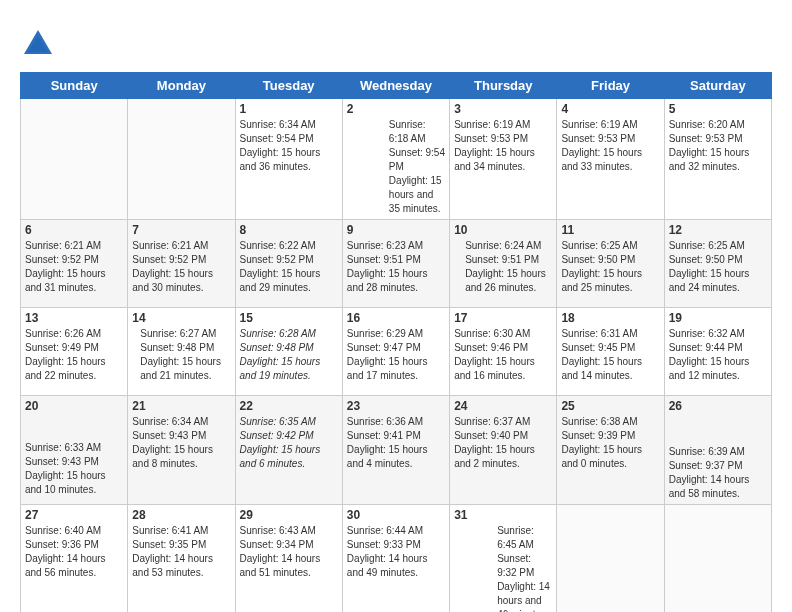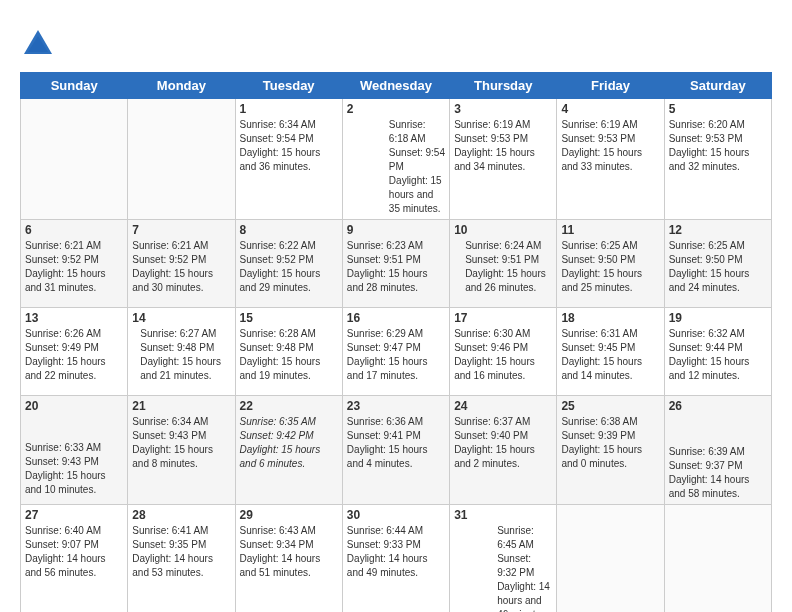--- a/index.html
+++ b/index.html
@@ -222,21 +222,21 @@
 Daylight: 15 hours and 22 minutes.</div>
           </td>
           <td>
             <div class="day-number">14</div>
             <div class="day-info" style="white-space: pre-line; margin-left: 8px;">Sunrise: 6:27 AM
 Sunset: 9:48 PM
 Daylight: 15 hours and 21 minutes.</div>
           </td>
           <td>
             <div class="day-number">15</div>
-            <div class="day-info" style="white-space: pre-line;">Sunrise: 6:28 AM
+            <div class="day-info" style="white-space: pre-line; font-style: italic;">Sunrise: 6:28 AM
 Sunset: 9:48 PM
 Daylight: 15 hours and 19 minutes.</div>
           </td>
           <td>
             <div class="day-number">16</div>
             <div class="day-info" style="white-space: pre-line;">Sunrise: 6:29 AM
 Sunset: 9:47 PM
 Daylight: 15 hours and 17 minutes.</div>
           </td>
           <td>
@@ -299,21 +299,21 @@
             <div class="day-number">26</div>
             <div class="day-info" style="white-space: pre-line; margin-top: 32px;">Sunrise: 6:39 AM
 Sunset: 9:37 PM
 Daylight: 14 hours and 58 minutes.</div>
           </td>
         </tr>
         <tr>
           <td>
             <div class="day-number">27</div>
             <div class="day-info" style="white-space: pre-line;">Sunrise: 6:40 AM
-Sunset: 9:07 PM
+Sunset: 9:36 PM
 Daylight: 14 hours and 56 minutes.</div>
           </td>
           <td>
             <div class="day-number">28</div>
             <div class="day-info" style="white-space: pre-line;">Sunrise: 6:41 AM
 Sunset: 9:35 PM
 Daylight: 14 hours and 53 minutes.</div>
           </td>
           <td>
             <div class="day-number">29</div>

